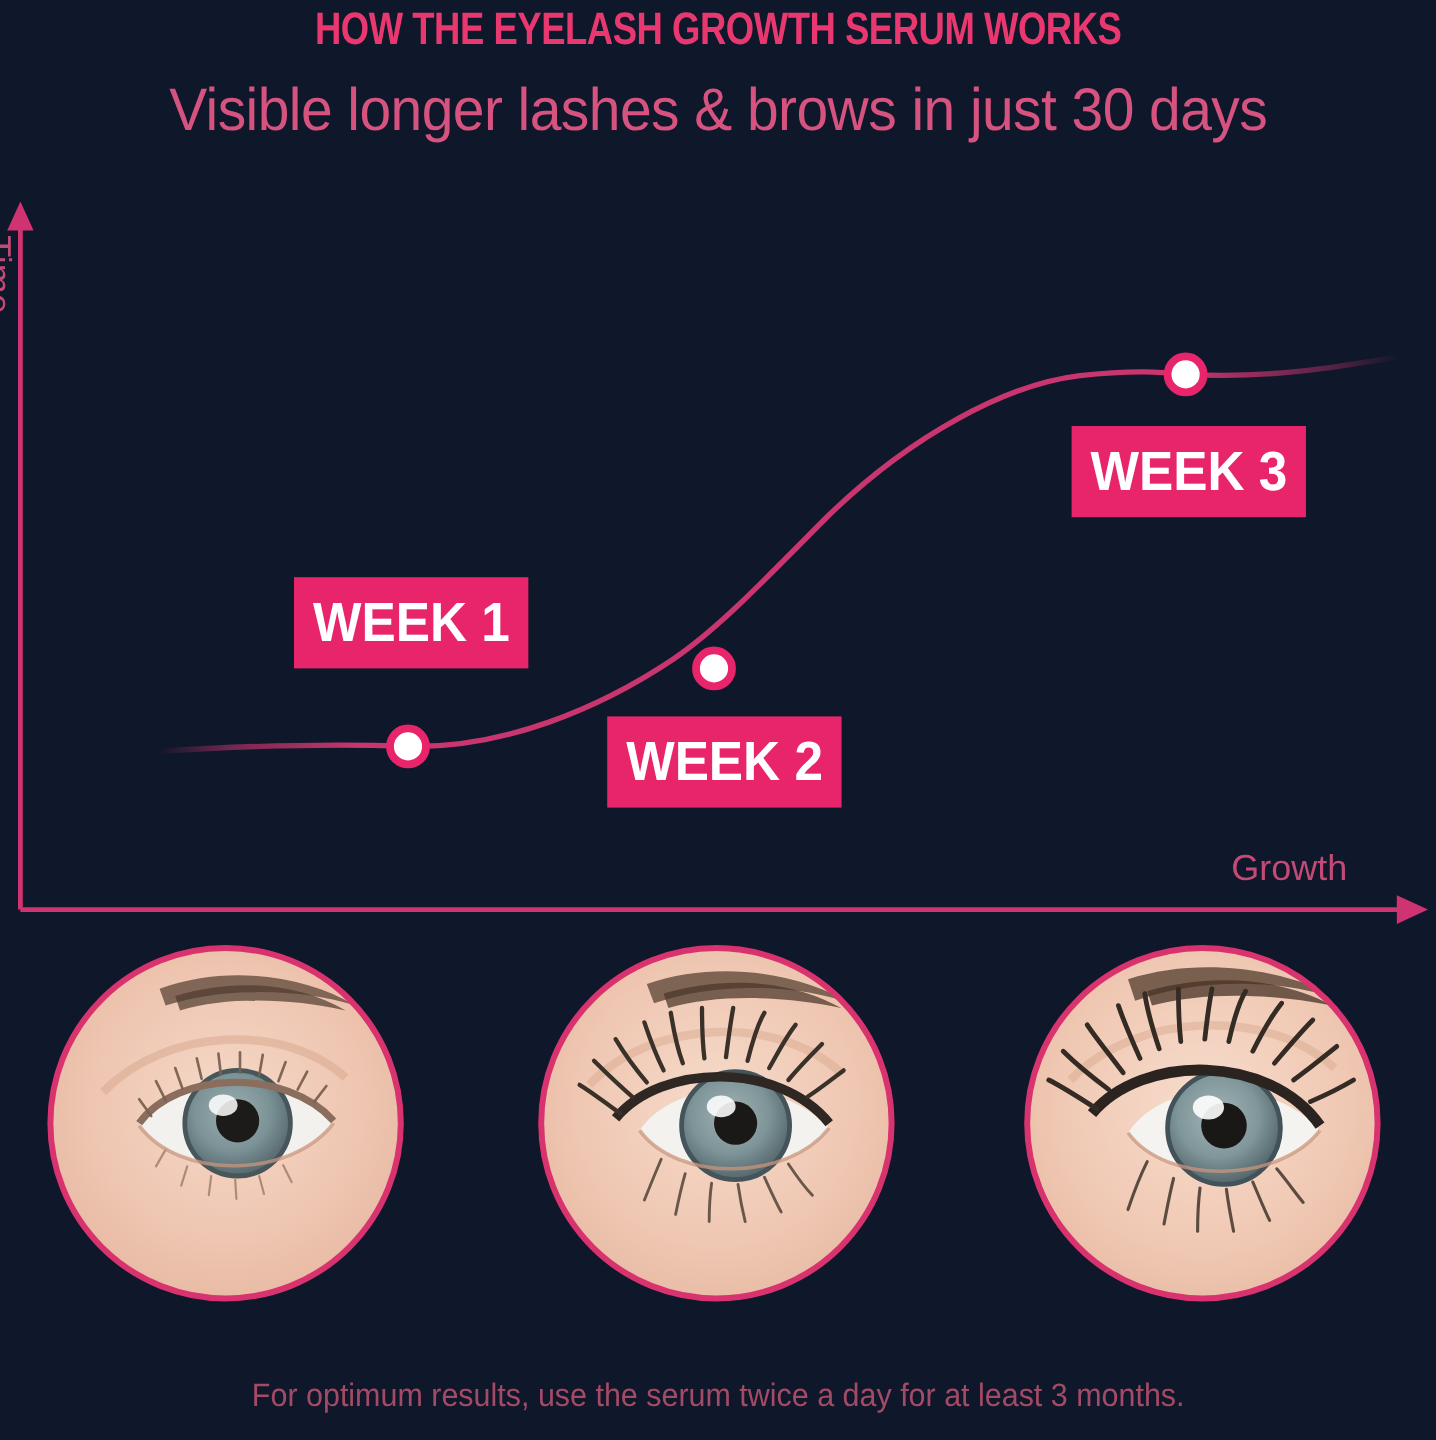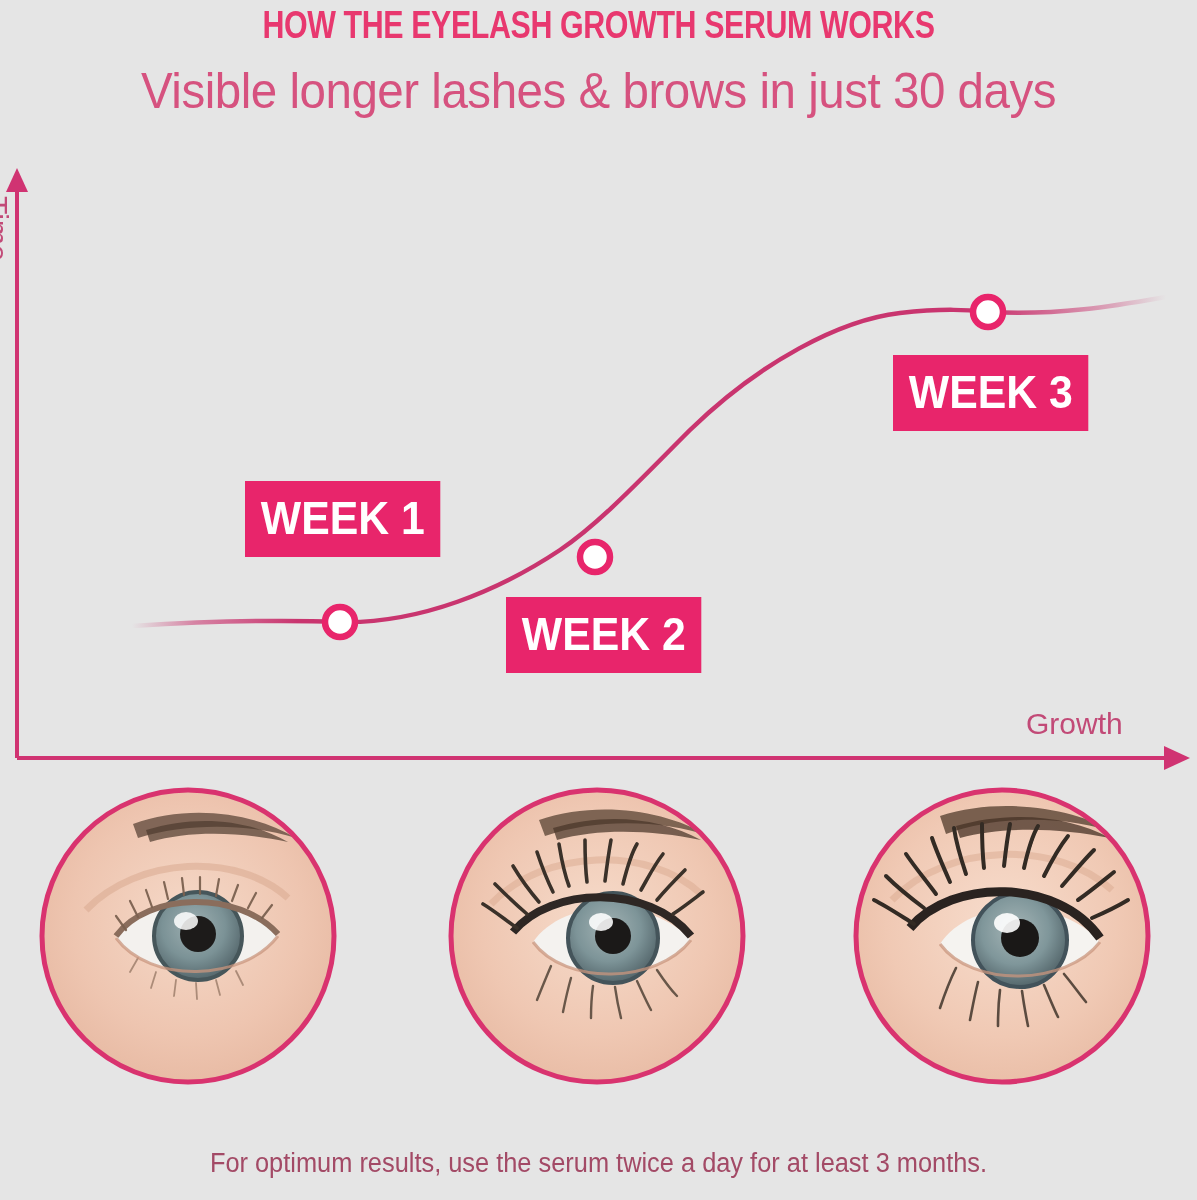--- a/index.html
+++ b/index.html
@@ -7,21 +7,21 @@
     width: 1197px;
     height: 1200px;
     background: #ffffff;
     font-family: "Liberation Sans", sans-serif;
     overflow: hidden;
   }
   #page {
     position: relative;
     width: 1197px;
     height: 1200px;
-    background: #e5e5e5;
+    background: #0f172a;
   }
 
   
   .headline {
     position: absolute;
     left: 0; top: 4px;
     width: 1197px;
     text-align: center;
     font-size: 38px;
     font-weight: 700;

